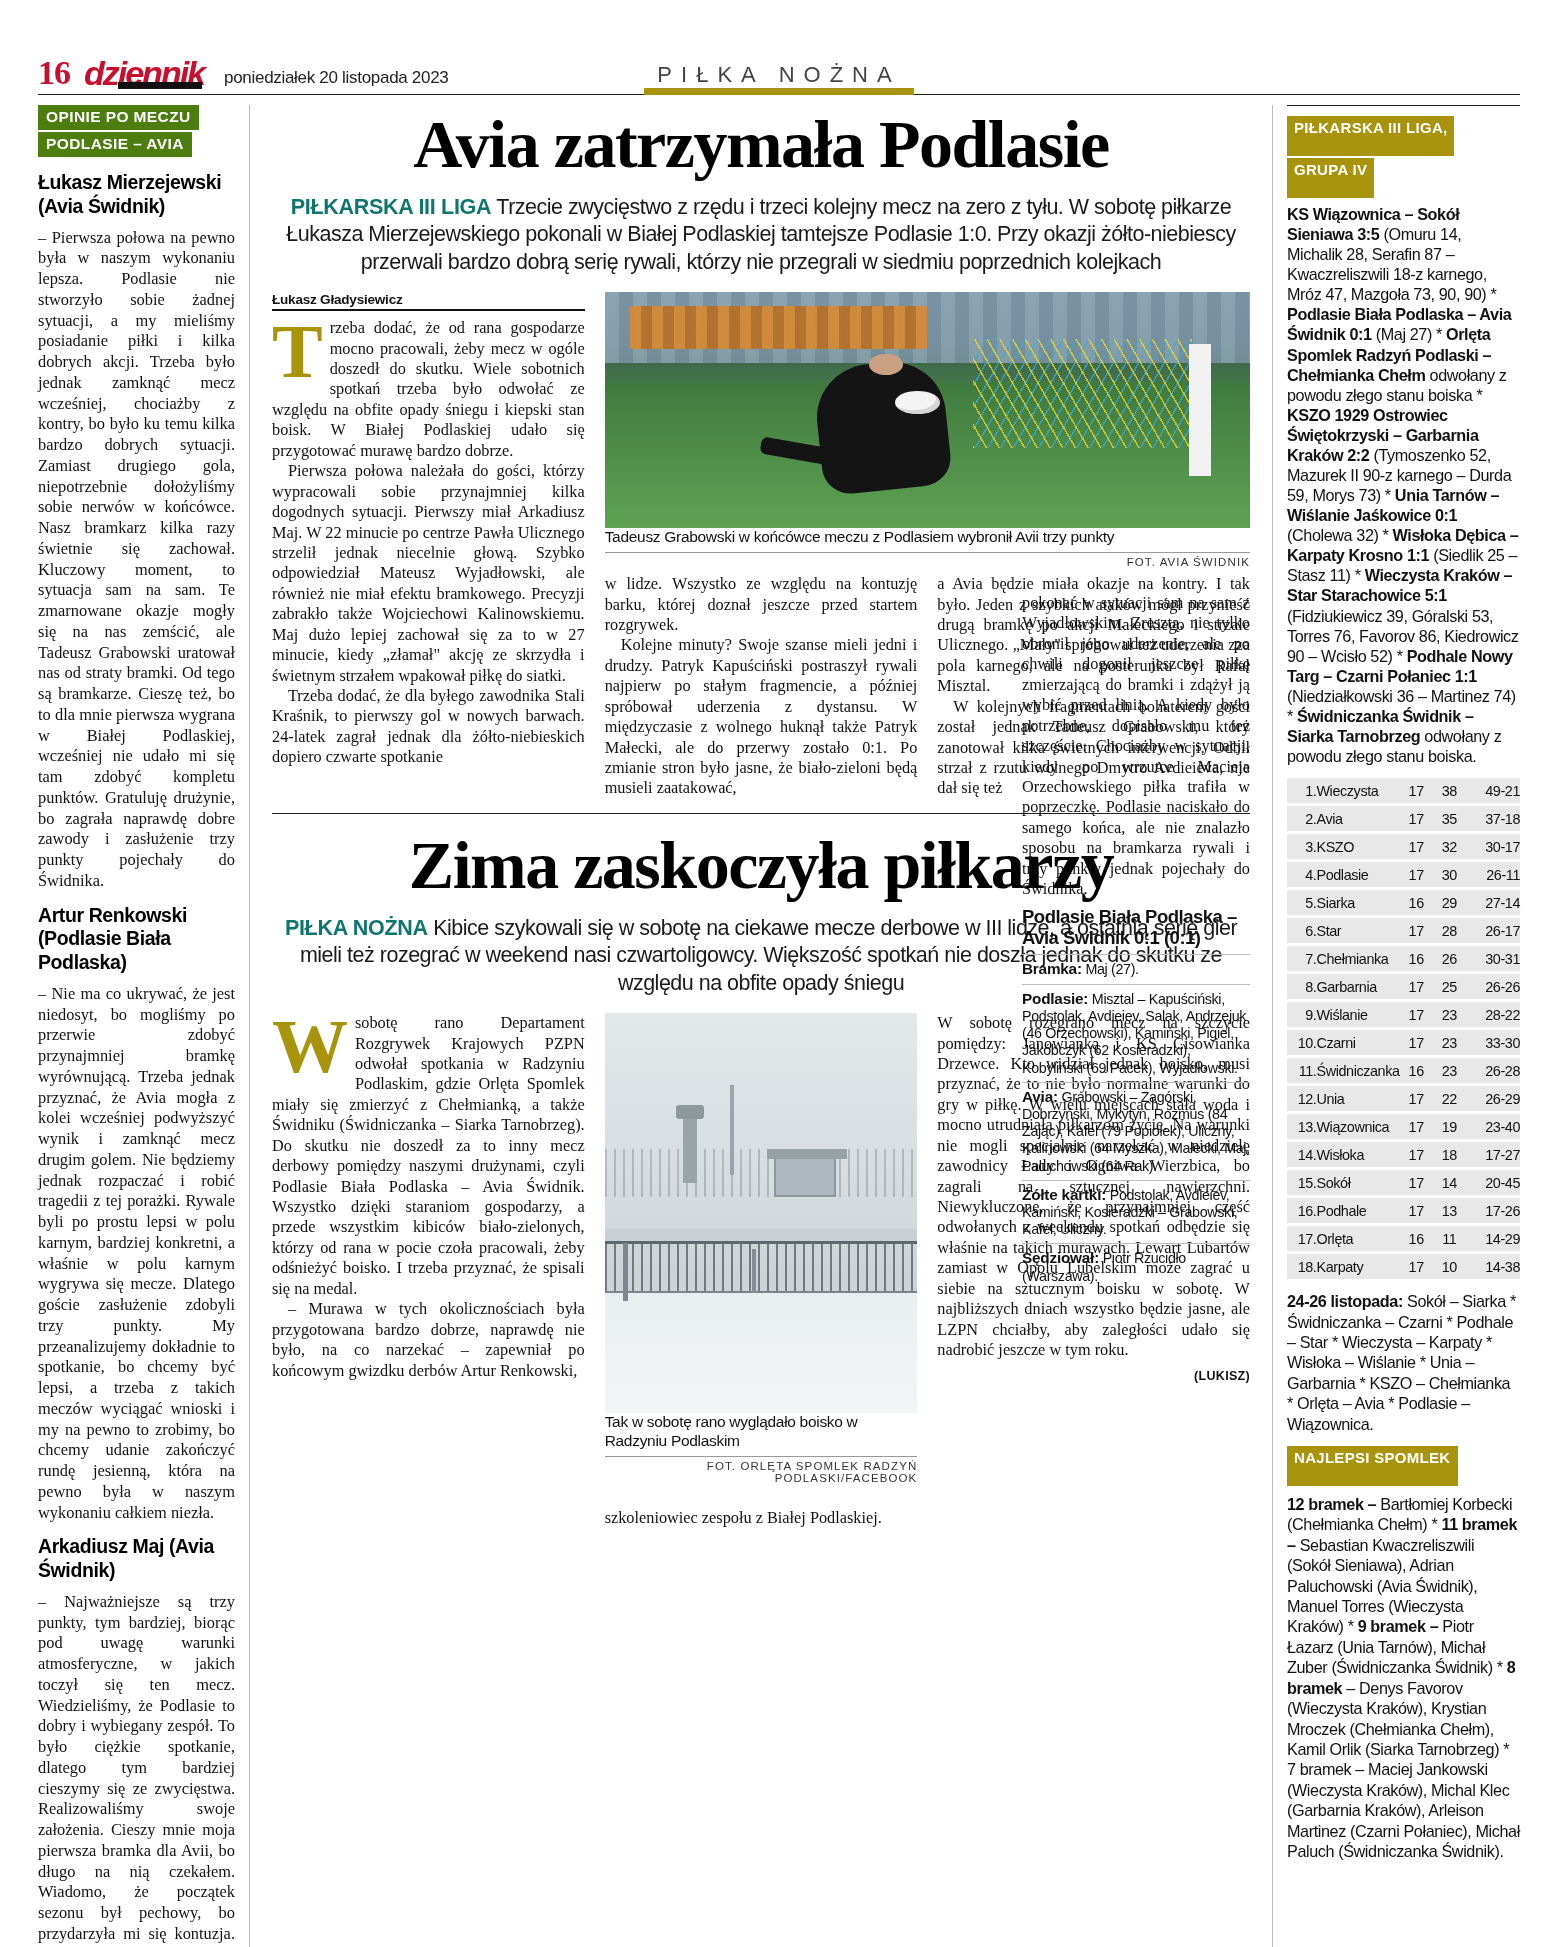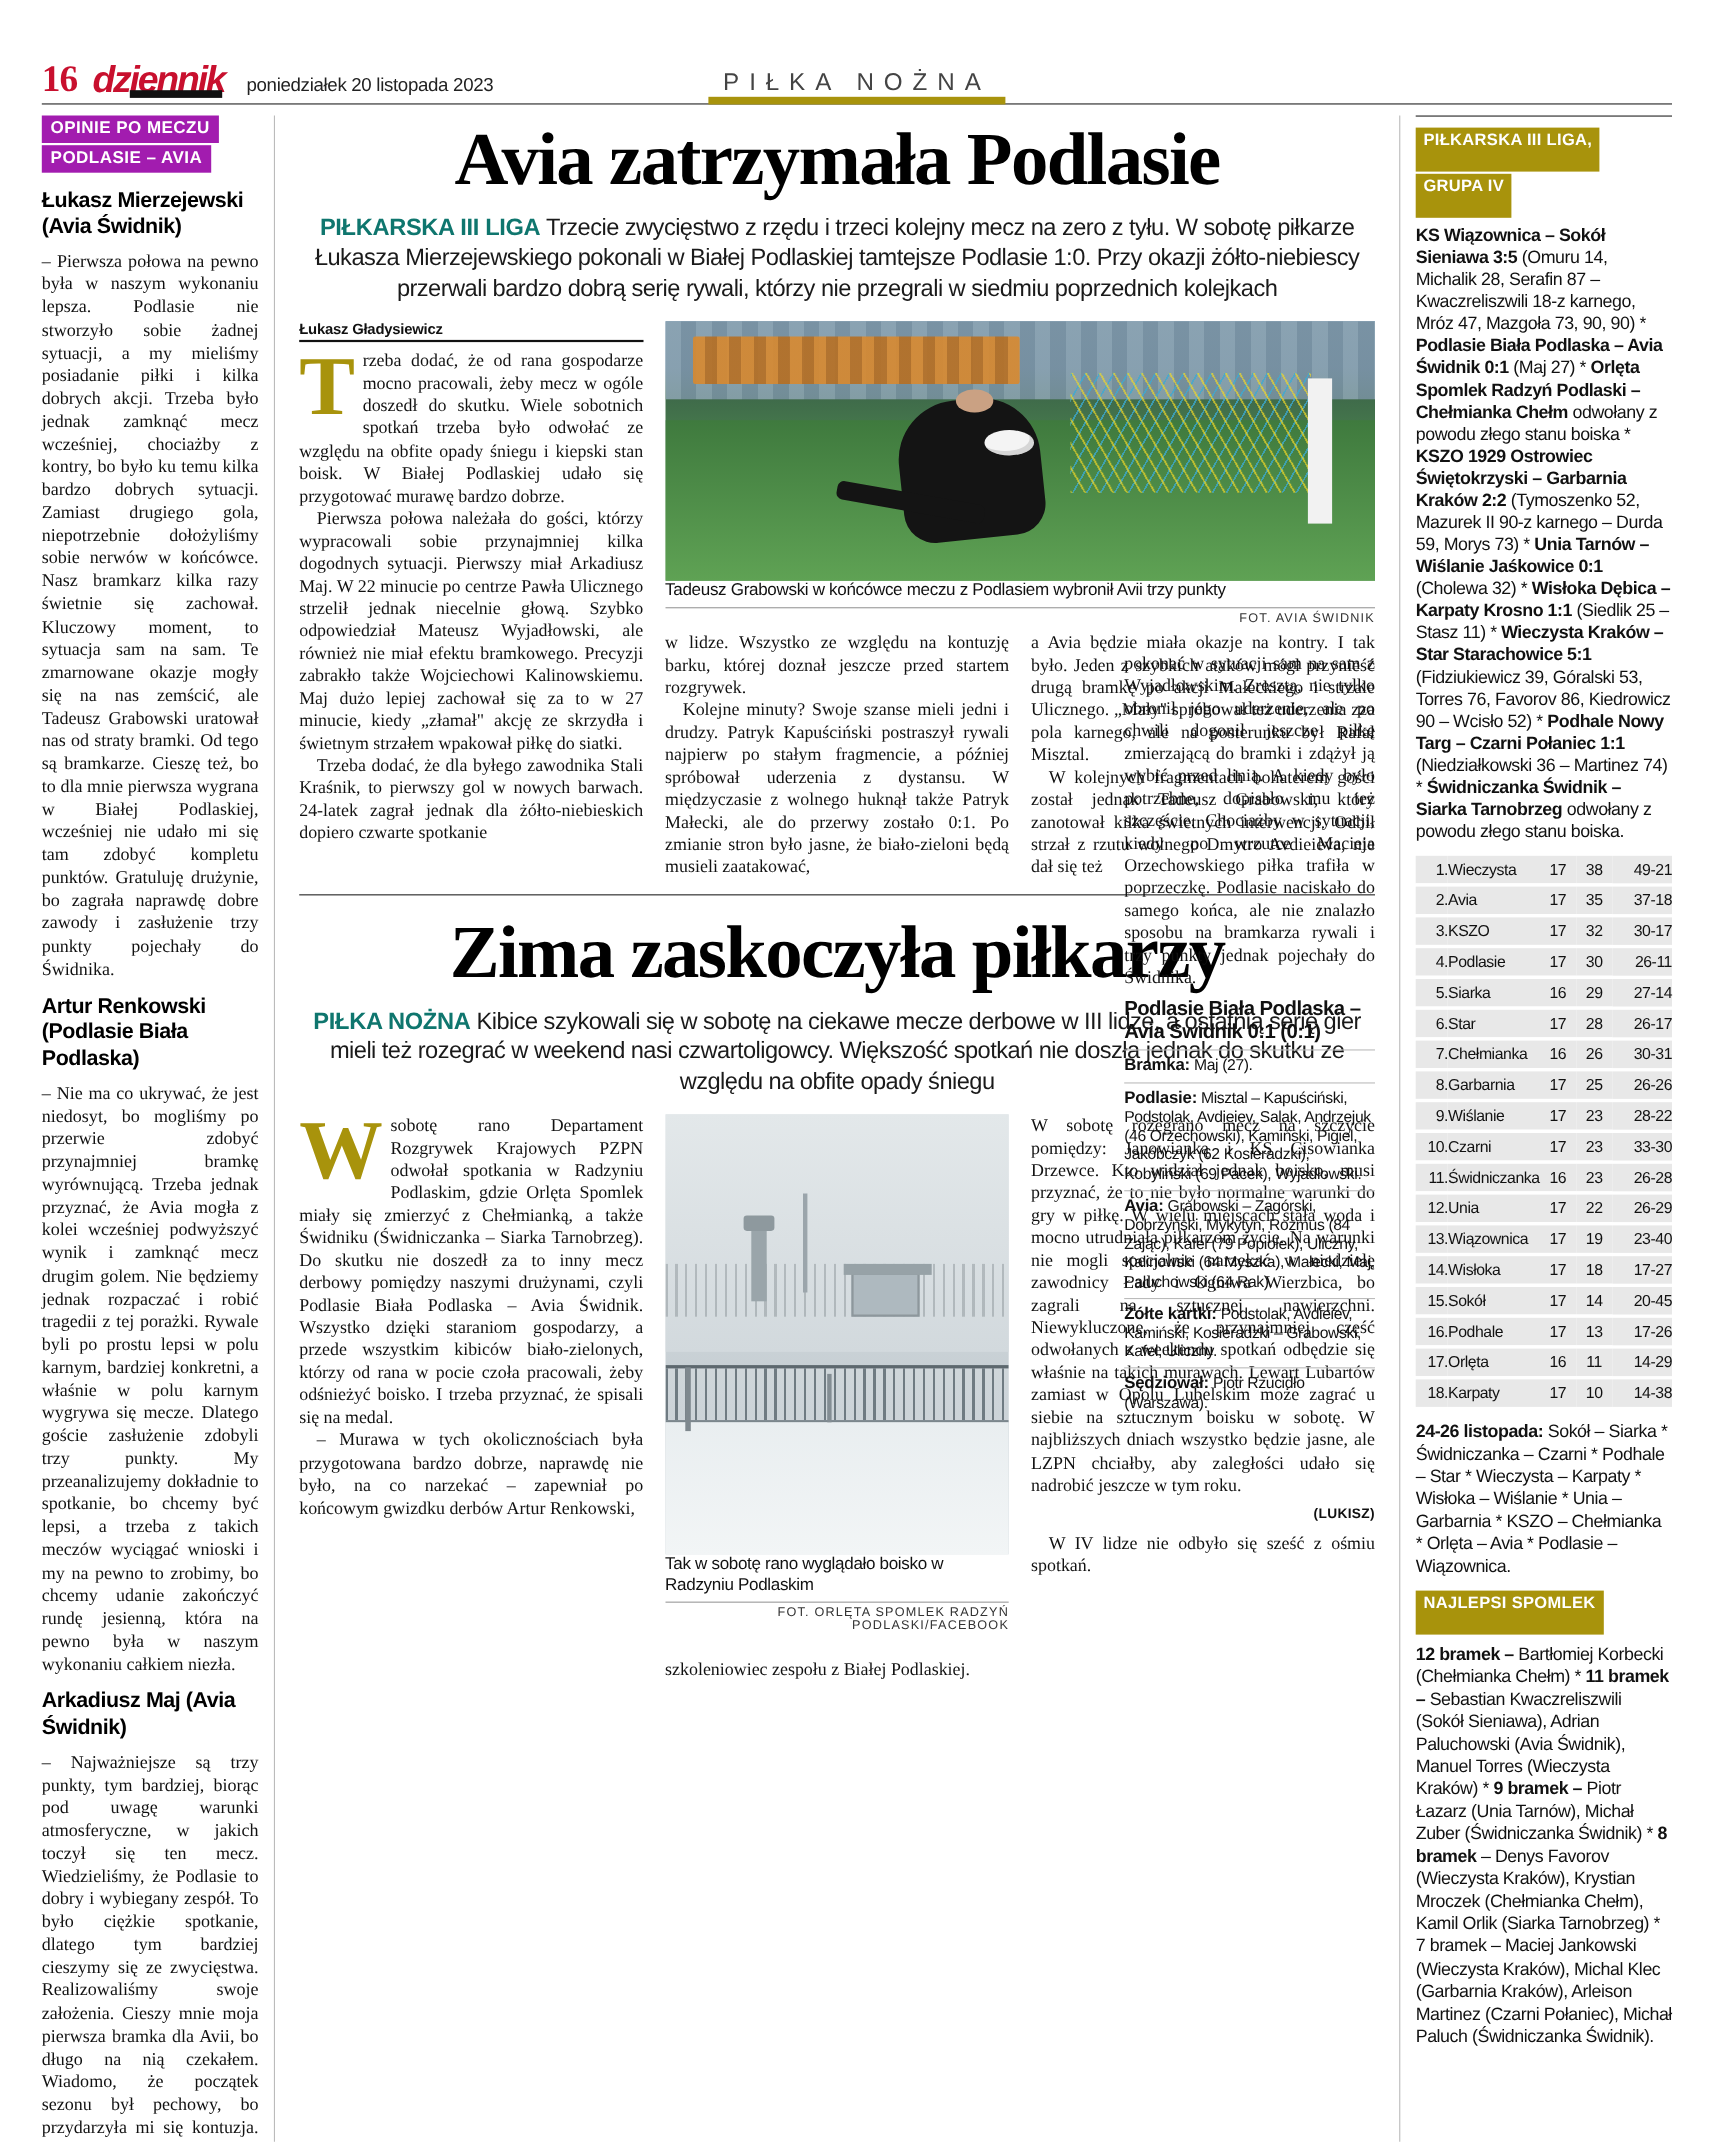--- a/index.html
+++ b/index.html
@@ -32,21 +32,21 @@
 
   
   .grid {
     display:grid;
     grid-template-columns: 212px 1fr 248px;
     column-gap:22px;
     margin-top:10px;
   }
 
   
-  .tagbox { display:inline-block; background:#a21caf; color:#fff;
+  .tagbox { display:inline-block; background:#4d7c0f; color:#fff;
     font-family:"Liberation Sans", sans-serif; font-weight:700; font-size:15.5px;
     letter-spacing:0.4px; padding:3px 8px 4px 8px; margin-bottom:2px; }
   .rail-head { font-family:"Liberation Sans", sans-serif; font-weight:700; font-size:19.5px;
     line-height:1.22; letter-spacing:-0.4px; margin:12px 0 9px 0; color:#000; }
   .rail-p { font-size:16.4px; line-height:1.265; text-align:justify; hyphens:auto;
     text-indent:0; margin:0 0 0 0; }
   .sign { text-align:right; font-family:"Liberation Sans", sans-serif; font-weight:700;
     font-size:12.5px; letter-spacing:0.3px; margin-top:8px; }
   .rail-col { border-right:1px solid #bbb; padding-right:14px; }
 
@@ -264,21 +264,20 @@
             <div class="post"></div>
             <div class="post2"></div>
           </div>
           <div class="caption">Tak w sobotę rano wyglądało boisko w Radzyniu Podlaskim</div>
           <div class="credit">FOT. ORLĘTA SPOMLEK RADZYŃ PODLASKI/FACEBOOK</div>
           <p class="body-p first" style="margin-top:24px;">szkoleniowiec zespołu z Białej Podlaskiej.</p>
         </div>
         <div>
           <p class="body-p first">W sobotę rozegrano mecz na szczycie pomiędzy: Janowianką i KS Cisowianka Drzewce. Kto widział jednak boisko, musi przyznać, że to nie było normalne warunki do gry w piłkę. W wielu miejscach stała woda i mocno utrudniała piłkarzom życie. Na warunki nie mogli specjalnie narzekać w niedzielę zawodnicy Łady i Ogniwa Wierzbica, bo zagrali na sztucznej nawierzchni. Niewykluczone, że przynajmniej część odwołanych z weekendu spotkań odbędzie się właśnie na takich murawach. Lewart Lubartów zamiast w Opolu Lubelskim może zagrać u siebie na sztucznym boisku w sobotę. W najbliższych dniach wszystko będzie jasne, ale LZPN chciałby, aby zaległości udało się nadrobić jeszcze w tym roku.</p>
           <div class="sign">(LUKISZ)</div>
-          <p class="body-p" style="margin-top:10px;text-indent:16px;">W IV lidze nie odbyło się sześć z ośmiu spotkań.</p>
         </div>
       </div>
 
       <div style="position:absolute; right:0; top:488px; width:228px;">
         <p class="body-p first" style="font-size:16.3px;">pokonać w sytuacji sam na sam z Wyjadłowskim. Zresztą, nie tylko obronił jego uderzenie, ale po chwili dogonił jeszcze piłkę zmierzającą do bramki i zdążył ją wybić przed linią. A kiedy było potrzebne, dopisało mu też szczęście. Chociażby w sytuacji, kiedy po wrzutce Macieja Orzechowskiego piłka trafiła w poprzeczkę. Podlasie naciskało do samego końca, ale nie znalazło sposobu na bramkarza rywali i trzy punkty jednak pojechały do Świdnika.</p>
         <div class="facts-title">Podlasie Biała Podlaska – Avia Świdnik 0:1 (0:1)</div>
         <div class="facts-row">
           <b>Bramka:</b>
           <span>Maj (27).</span>
         </div>

